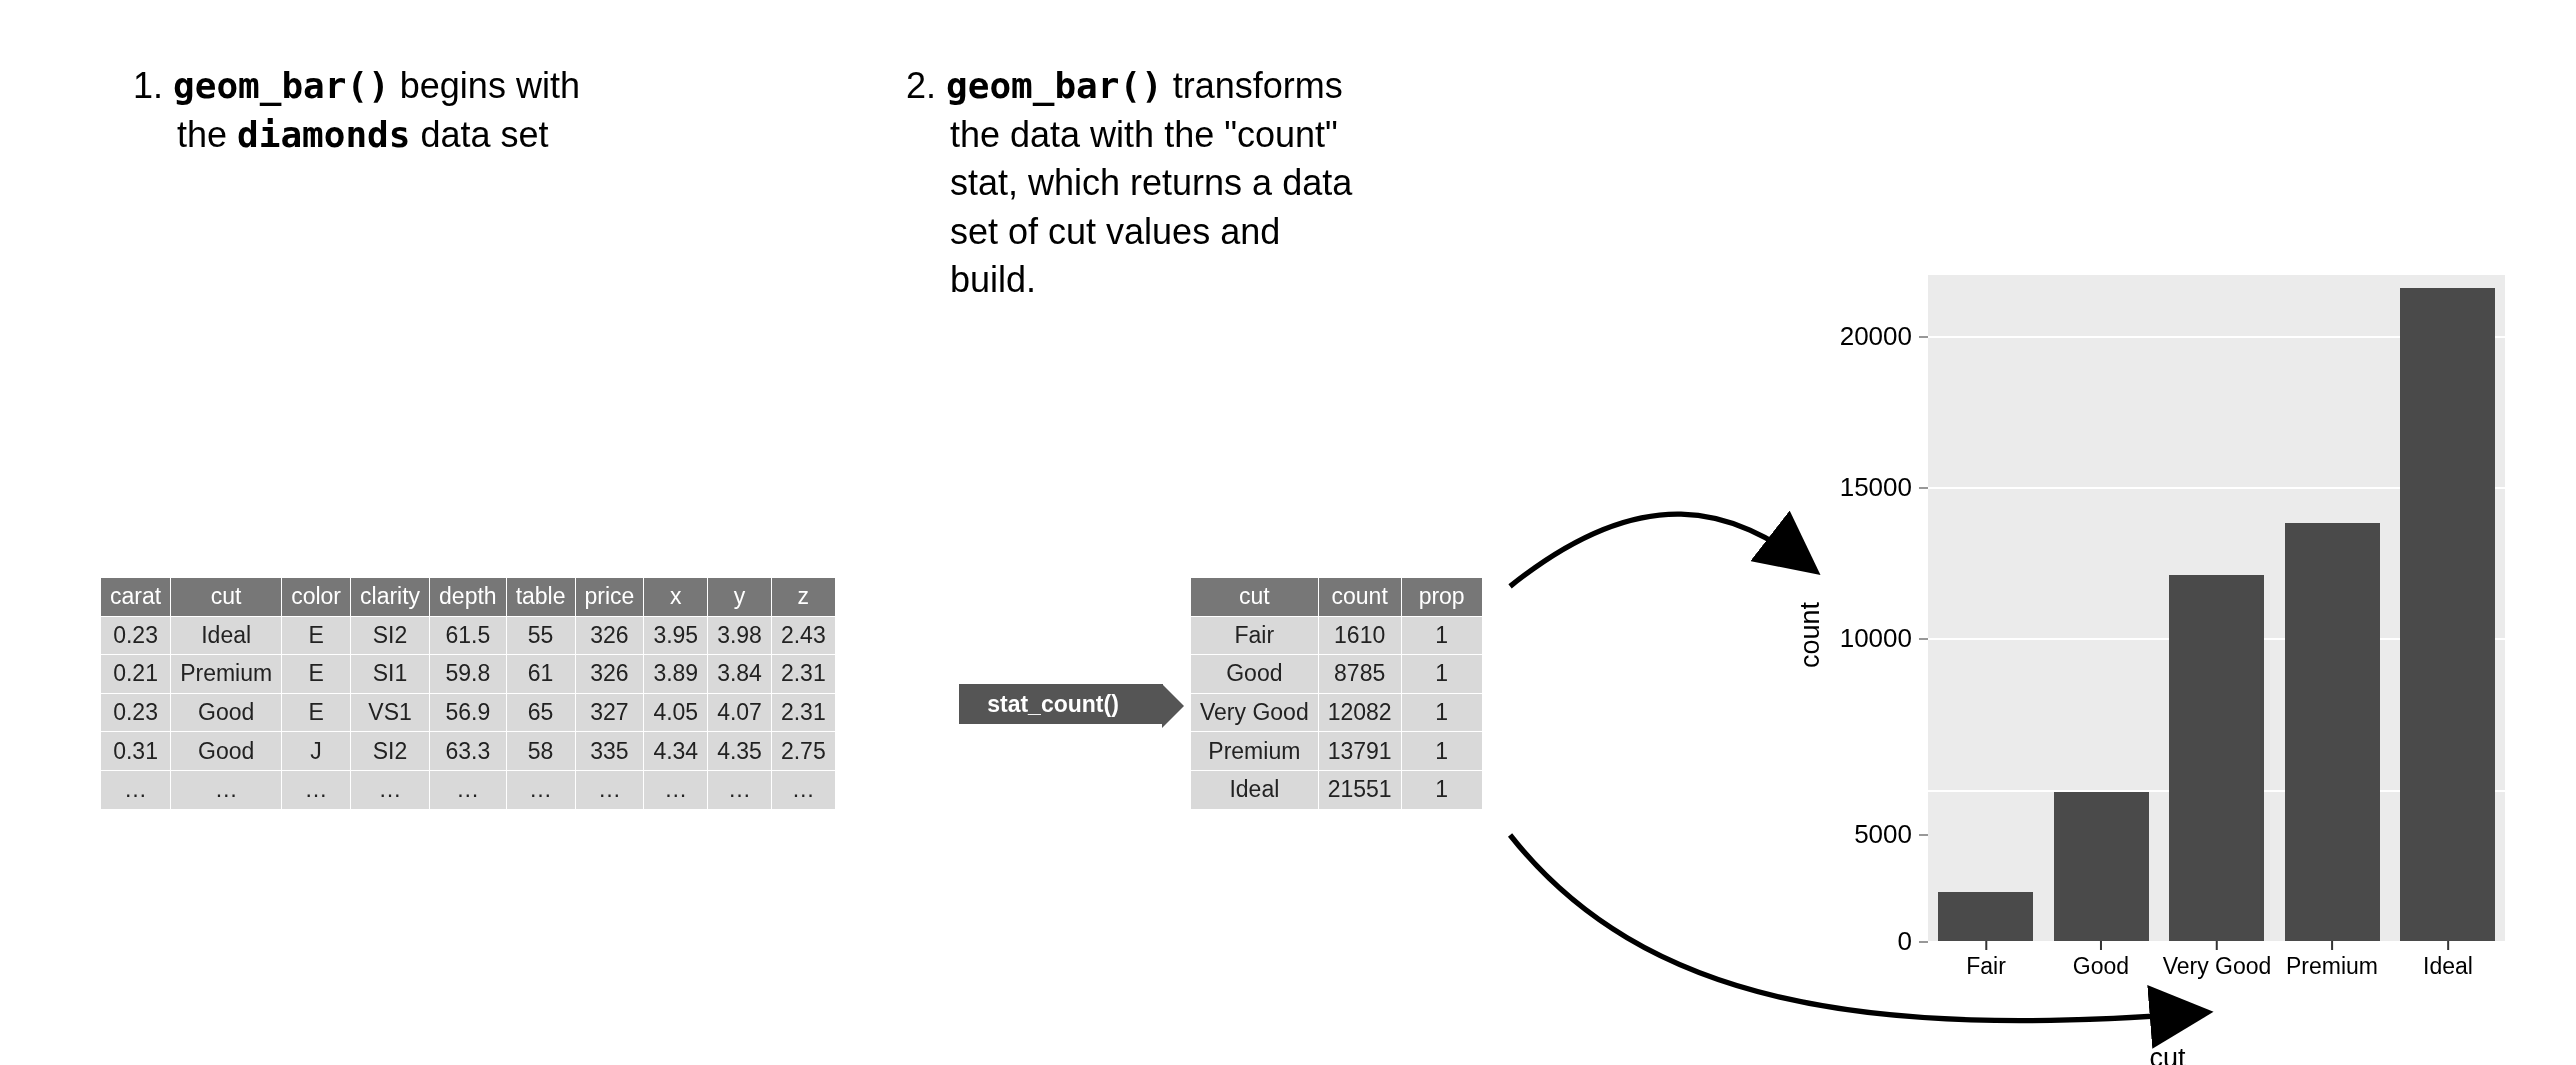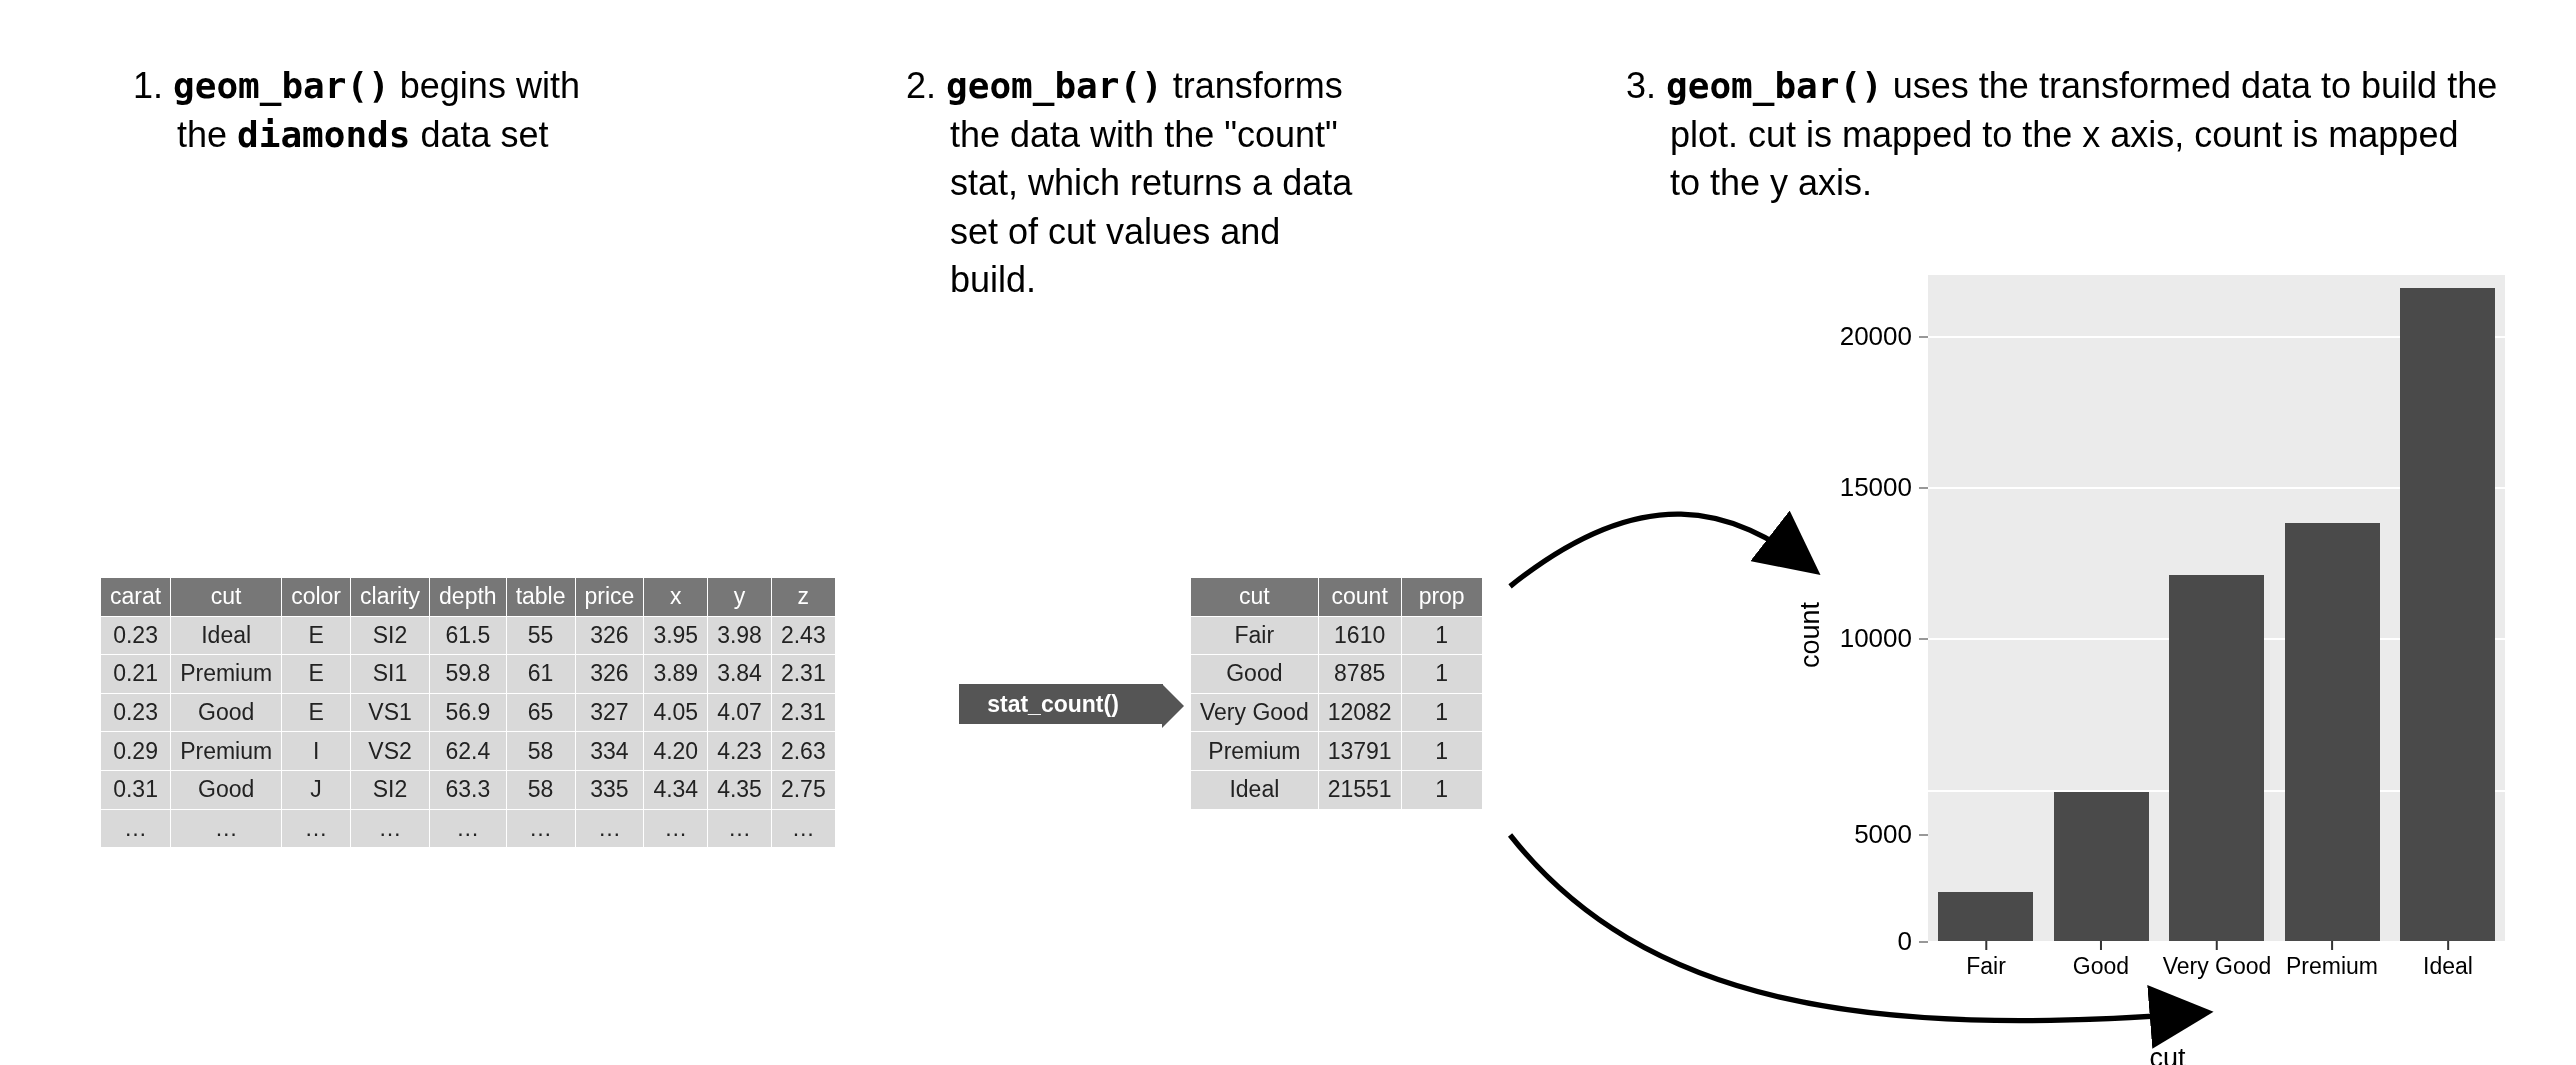--- a/index.html
+++ b/index.html
@@ -131,26 +131,20 @@
 
 <div class="step" style="top:62px; left:906px; width:551px;">
   <span class="num">2.</span>
   <span class="code">geom_bar()</span><span> transforms</span>
   <span class="indent">the data with the "count"</span>
   <span class="indent">stat, which returns a data</span>
   <span class="indent">set of cut values and</span>
   <span class="indent">build.</span>
 </div>
 
-<div class="step" style="top:62px; left:1626px; width:888px;">
-  <span class="num">3.</span>
-  <span class="code">geom_bar()</span><span> uses the transformed data to build the</span>
-  <span class="indent">plot. cut is mapped to the x axis, count is mapped</span>
-  <span class="indent">to the y axis.</span>
-</div>
 
 <table class="diamonds-table">
   <thead>
         <tr id="diamonds-head">
           <th>carat</th>
           <th class="cut-col">cut</th>
           <th>color</th>
           <th>clarity</th>
           <th>depth</th>
           <th>table</th>
@@ -189,32 +183,20 @@
           <td>0.23</td>
           <td class="cut-col">Good</td>
           <td>E</td>
           <td>VS1</td>
           <td>56.9</td>
           <td>65</td>
           <td>327</td>
           <td>4.05</td>
           <td>4.07</td>
           <td>2.31</td>
-        </tr>
-        <tr>
-          <td>0.29</td>
-          <td class="cut-col">Premium</td>
-          <td>I</td>
-          <td>VS2</td>
-          <td>62.4</td>
-          <td>58</td>
-          <td>334</td>
-          <td>4.20</td>
-          <td>4.23</td>
-          <td>2.63</td>
         </tr>
         <tr>
           <td>0.31</td>
           <td class="cut-col">Good</td>
           <td>J</td>
           <td>SI2</td>
           <td>63.3</td>
           <td>58</td>
           <td>335</td>
           <td>4.34</td>

